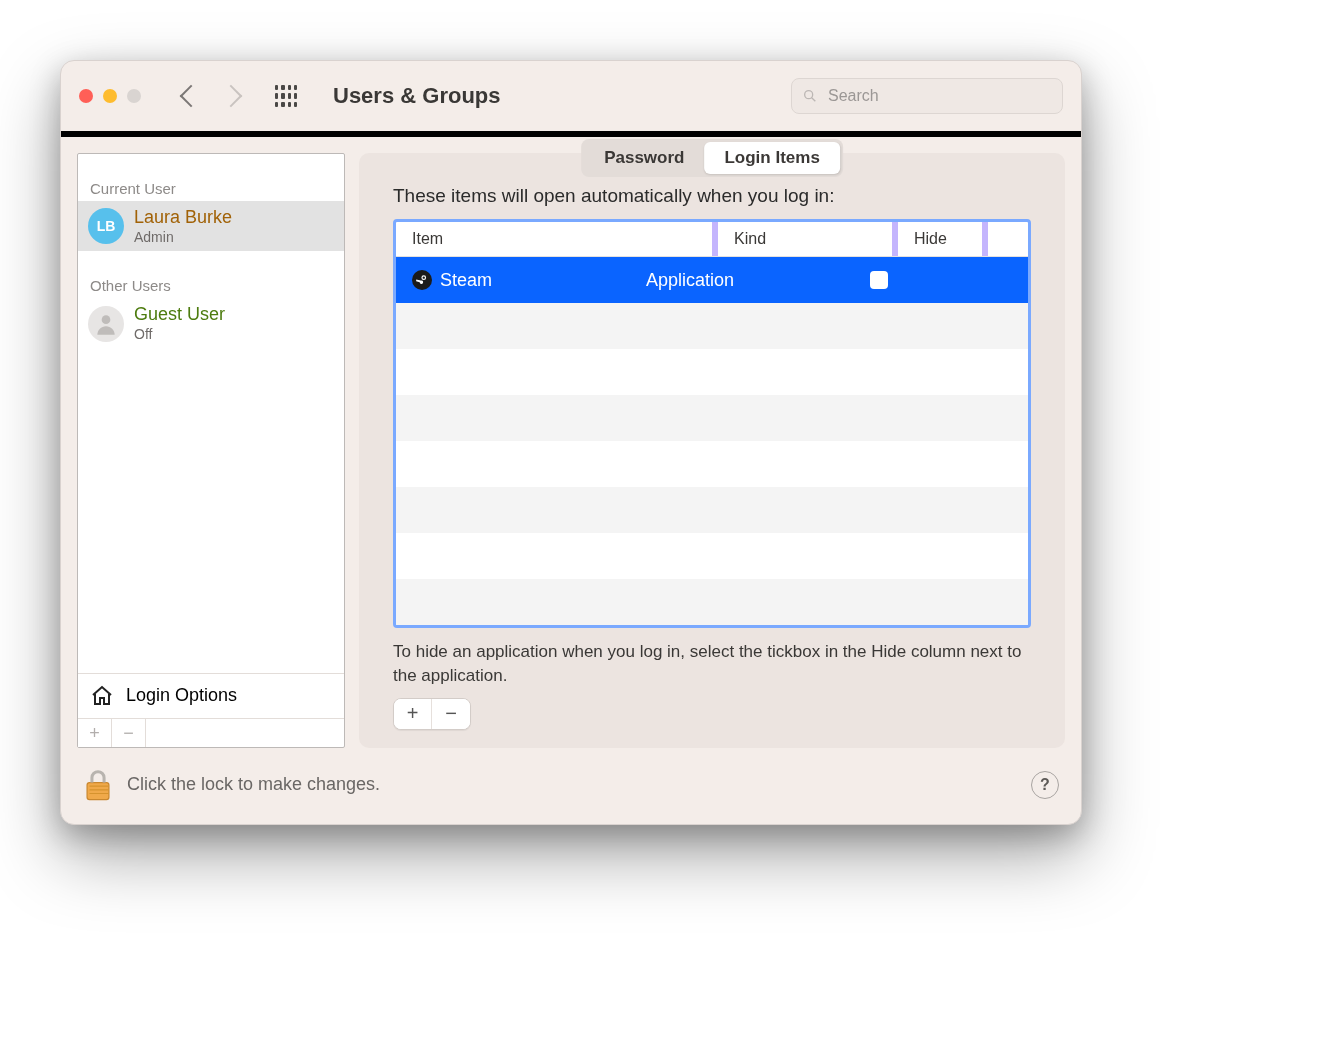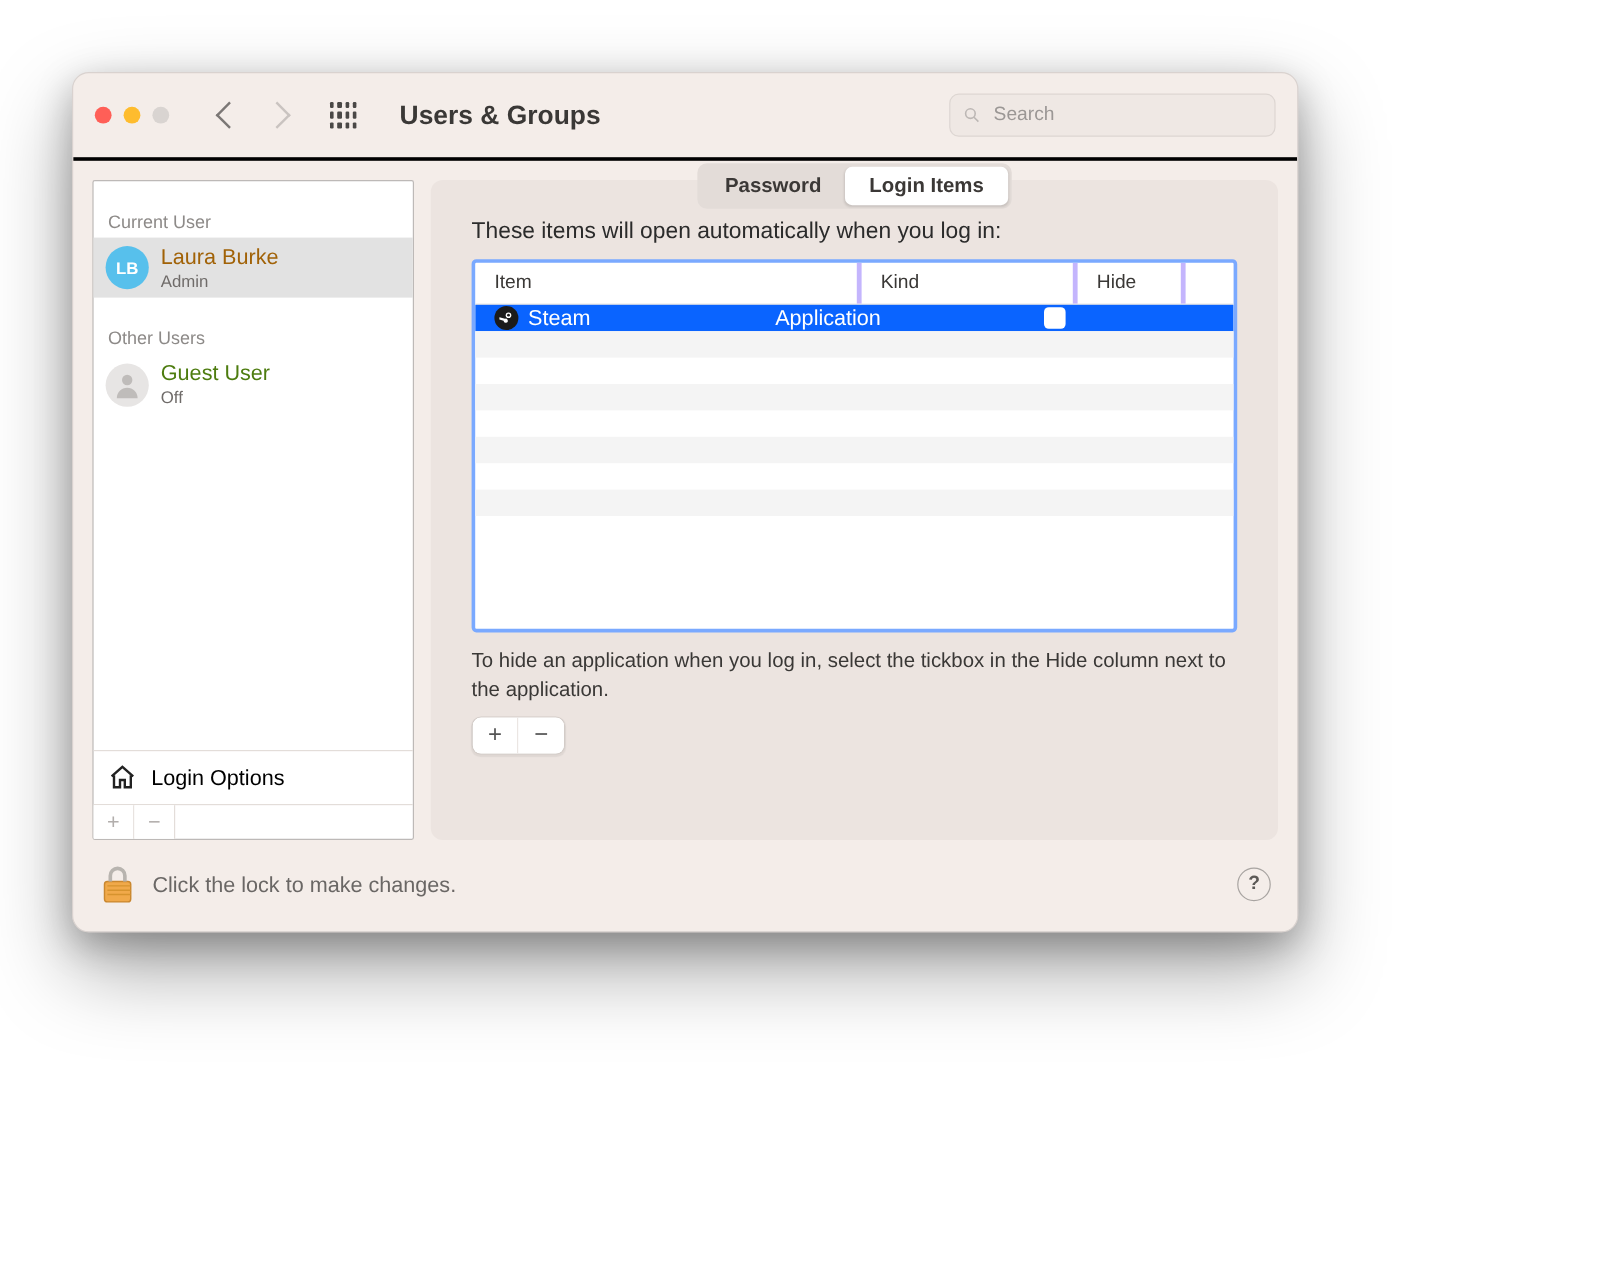--- a/index.html
+++ b/index.html
@@ -32,21 +32,21 @@
     border-radius:14px;
     box-shadow:0 30px 70px rgba(0,0,0,.35),0 10px 30px rgba(0,0,0,.25);
     overflow:hidden;
   }
   
   .toolbar{
     height:70px;
     display:flex;align-items:center;
     padding:0 18px;
     gap:36px;
-    border-bottom:3px solid #000000;
+    border-bottom:6px solid #000000;
   }
   .traffic{display:flex;gap:10px;margin-right:6px;}
   .dot{width:14px;height:14px;border-radius:50%;}
   .dot.red{background:#ff5f57;}
   .dot.yellow{background:#febc2e;}
   .dot.gray{background:#d9d4d1;}
   .navbtns{display:flex;gap:24px;color:#7b7775;}
   .chev{width:14px;height:14px;border-left:2.5px solid currentColor;border-bottom:2.5px solid currentColor;display:inline-block;}
   .chev.left{transform:rotate(45deg);}
   .chev.right{transform:rotate(225deg);}
@@ -92,24 +92,24 @@
   .tab{padding:6px 20px;font-size:17px;color:#3b3836;border-radius:6px;}
   .tab.active{background:var(--tab-active);box-shadow:0 1px 2px rgba(0,0,0,.12);}
   .section{padding:28px 34px 0;}
   .section-heading{font-size:19px;color:#2b2b2b;margin:4px 0 12px;}
 
   .items-table{
     border:3px solid var(--selected-border);border-radius:4px;background:#fff;
     overflow:hidden;
   }
   .thead{display:grid;grid-template-columns:1fr 180px 90px 40px;border-bottom:1px solid #e4e1df;}
-  .th{padding:8px 12px 8px 16px;font-size:16px;color:#3a3836;border-right:4px solid #c4b5fd;}
+  .th{padding:8px 12px 8px 16px;font-size:16px;color:#3a3836;border-right:6px solid #c4b5fd;}
   .th:last-child{border-right:none;}
   .tbody{min-height:270px;}
-  .tr{display:grid;grid-template-columns:1fr 180px 90px 40px;align-items:center;height:22px;gap:44px;}
+  .tr{display:grid;grid-template-columns:1fr 180px 90px 40px;align-items:center;height:46px;gap:44px;}
   .tr:nth-child(even){background:var(--row-alt);}
   .tr.selected{background:var(--selected);color:#fff;}
   .td{padding:0 12px 0 16px;font-size:18px;display:flex;align-items:center;gap:8px;}
   .app-icon{width:20px;height:20px;border-radius:50%;background:#1b1b1b;display:flex;align-items:center;justify-content:center;color:#fff;}
   .app-icon svg{width:14px;height:14px;}
   .hide-box{width:18px;height:18px;border-radius:4px;background:#fff;}
   .hint{font-size:17px;color:#3a3836;margin:12px 0 10px;line-height:1.4;}
 
   .pm{display:inline-flex;border:1px solid #d3ccc8;border-radius:8px;background:#fff;overflow:hidden;box-shadow:0 1px 1px rgba(0,0,0,.06);}
   .pm button{width:38px;height:30px;border:none;background:#fff;font-size:20px;color:#555;border-right:1px solid #e6e0dc;}

